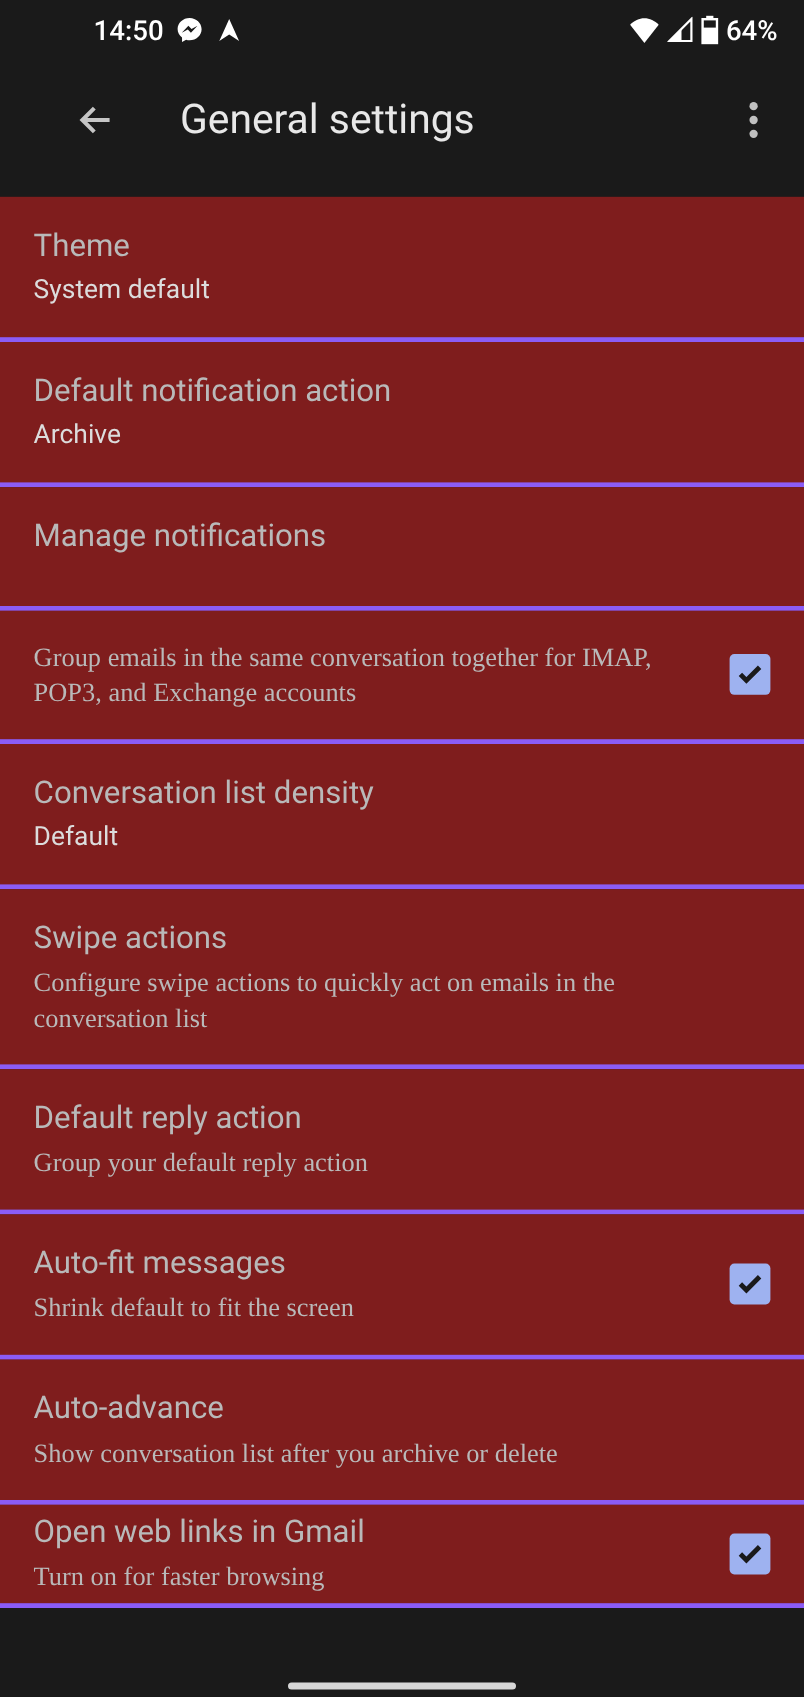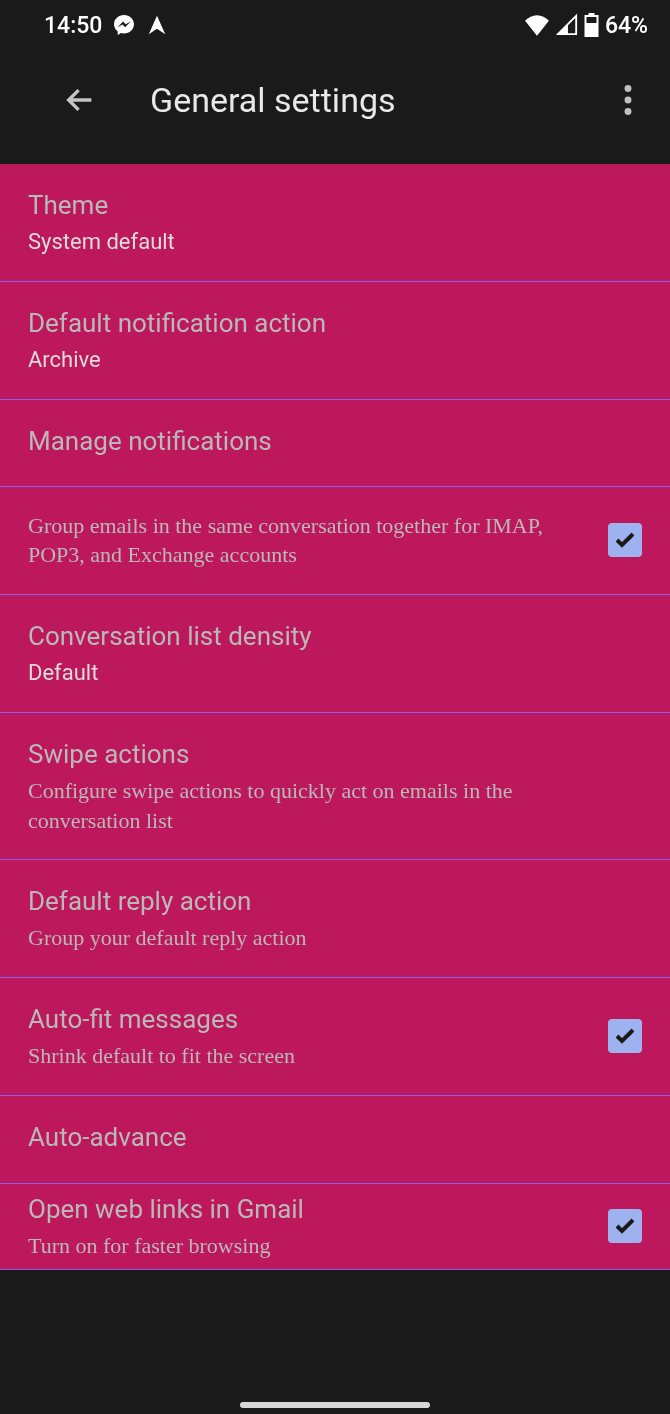--- a/index.html
+++ b/index.html
@@ -13,20 +13,21 @@
   
   .status-bar {
     height: 50px;
     display: flex;
     align-items: center;
     justify-content: space-between;
     padding: 0 22px 0 44px;
     font-size: 23px;
     font-weight: 500;
     color: #fff;
+    margin-left: 34px;
   }
   .status-left, .status-right {
     display: flex;
     align-items: center;
     gap: 10px;
   }
   .status-right { gap: 6px; }
   .status-icon { display:inline-flex; align-items:center; }
 
   
@@ -56,22 +57,22 @@
   }
 
   
   .settings-list {
     margin-top: 14px;
   }
   .setting-item {
     display: flex;
     align-items: center;
     padding: 24px 28px;
-    border-bottom: 1px solid #8b5cf6;
-    background: #be185d;
+    border-bottom: 4px solid #8b5cf6;
+    background: #7f1d1d;
   }
   .setting-text {
     flex: 1;
     padding-right: 20px;
   }
   .setting-title {
     font-size: 26px;
     color: #b9b9b9;
     line-height: 1.35;
     margin-bottom: 4px;
@@ -80,21 +81,21 @@
     font-size: 22px;
     color: #dcdcdc;
     line-height: 1.35;
   }
   .setting-desc {
     font-size: 22px;
     color: #b9b9b9;
     line-height: 1.35;
     font-family: Liberation Serif, serif;
   }
-  .no-sub .setting-title { margin-bottom: 3px; }
+  .no-sub .setting-title { margin-bottom: 16px; }
 
   .checkbox {
     width: 34px;
     height: 34px;
     border-radius: 4px;
     background: #9eb2f0;
     display: flex;
     align-items: center;
     justify-content: center;
     flex-shrink: 0;
@@ -238,20 +239,21 @@
     <div class="checkbox">
       <svg width="24" height="24" viewBox="0 0 24 24">
           <path d="M4 12l5 5L20 6"></path>
         </svg>
     </div>
   </div>
 
   <div class="setting-item">
     <div class="setting-text">
       <div class="setting-title">Auto-advance</div>
+      <div class="setting-desc">Show conversation list after you archive or delete</div>
     </div>
   </div>
 
   <div class="setting-item last-item">
     <div class="setting-text">
       <div class="setting-title">Open web links in Gmail</div>
       <div class="setting-desc">Turn on for faster browsing</div>
     </div>
     <div class="checkbox">
       <svg width="24" height="24" viewBox="0 0 24 24">

